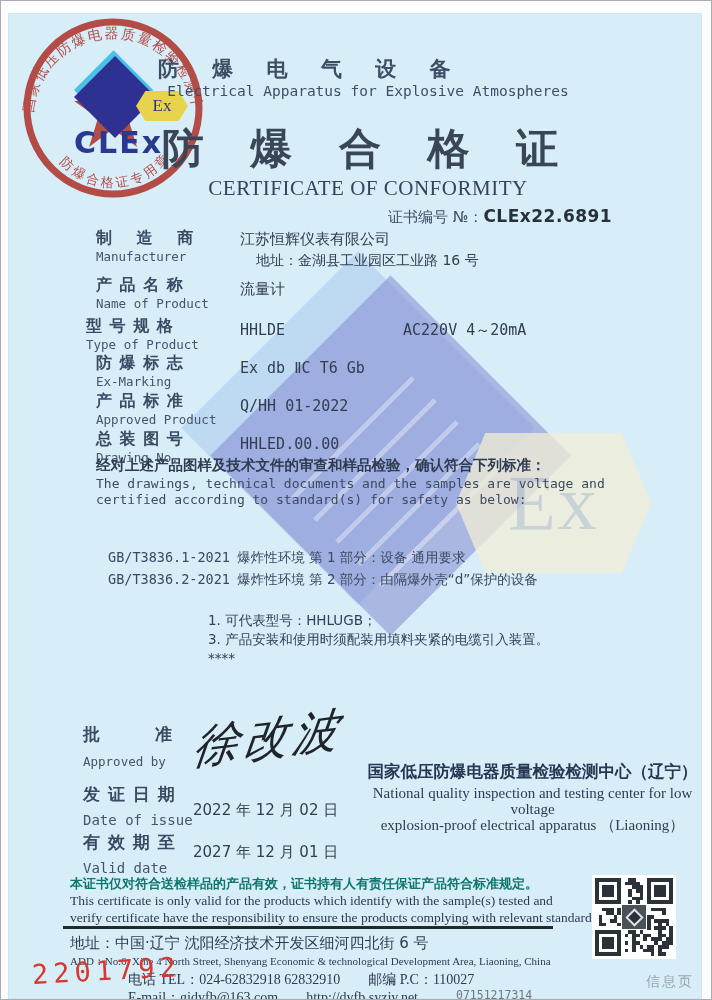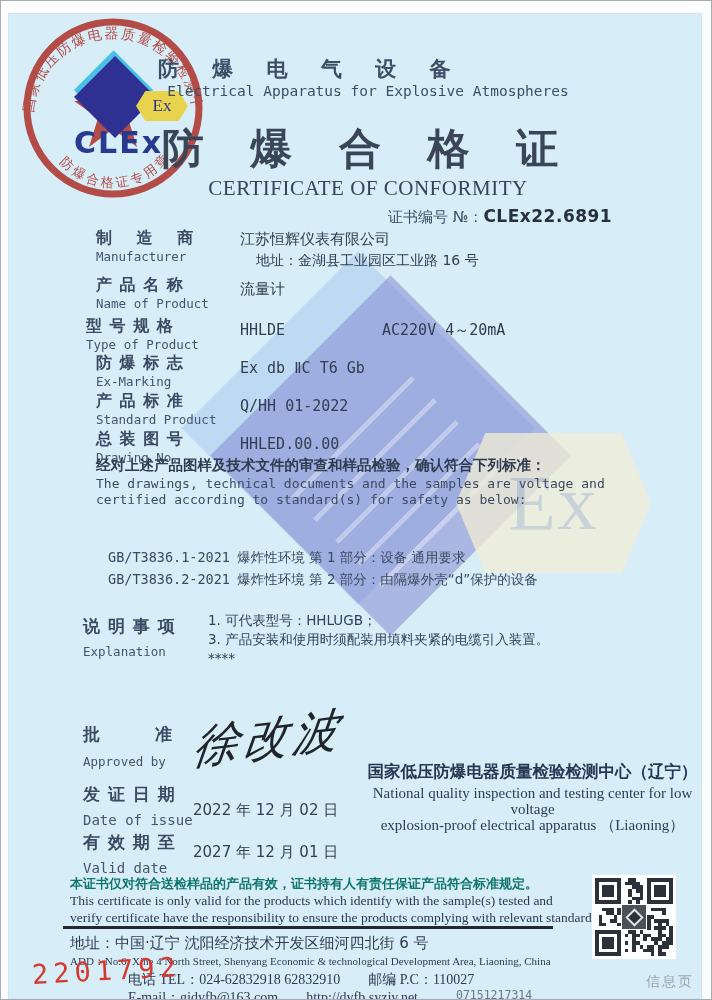--- a/index.html
+++ b/index.html
@@ -113,31 +113,31 @@
       <div class="lab-cn">产 品 名 称</div>
       <div class="lab-en">Name of Product</div>
     </div>
     <div class="z val-cn" style="left:232px; top:267px;">流量计</div>
 
     <div class="z" style="left:78px; top:303px;">
       <div class="lab-cn">型 号 规 格</div>
       <div class="lab-en">Type of Product</div>
     </div>
     <div class="z val" style="left:232px; top:308px;">HHLDE</div>
-    <div class="z val" style="left:374px; top:308px;">AC220V 4～20mA</div>
+    <div class="z val" style="left:395px; top:308px;">AC220V 4～20mA</div>
 
     <div class="z" style="left:88px; top:340px;">
       <div class="lab-cn">防 爆 标 志</div>
       <div class="lab-en">Ex-Marking</div>
     </div>
     <div class="z val" style="left:232px; top:346px;">Ex db ⅡC T6 Gb</div>
 
     <div class="z" style="left:88px; top:378px;">
       <div class="lab-cn">产 品 标 准</div>
-      <div class="lab-en">Standard Product</div>
+      <div class="lab-en">Approved Product</div>
     </div>
     <div class="z val" style="left:232px; top:384px;">Q/HH 01-2022</div>
 
     <div class="z" style="left:88px; top:416px;">
       <div class="lab-cn">总 装 图 号</div>
       <div class="lab-en">Drawing No.</div>
     </div>
     <div class="z val" style="left:232px; top:422px;">HHLED.00.00</div>
 
     
@@ -151,24 +151,20 @@
     <div class="z std-row" style="left:100px; top:536px;">
       <span class="std-code">GB/T3836.1-2021</span>
       <span>爆炸性环境 第 1 部分：设备 通用要求</span>
     </div>
     <div class="z std-row" style="left:100px; top:558px;">
       <span class="std-code">GB/T3836.2-2021</span>
       <span>爆炸性环境 第 2 部分：由隔爆外壳“d”保护的设备</span>
     </div>
 
     
-    <div class="z" style="left:75px; top:602px;">
-      <div class="lab-cn" style="font-size:17px;">说 明 事 项</div>
-      <div class="lab-en" style="margin-top:6px;">Explanation</div>
-    </div>
     <div class="z" style="left:200px; top:598px; font-size:13.5px; color:#33405a; line-height:19px;">
       <div>1. 可代表型号：HHLUGB；</div>
       <div>3. 产品安装和使用时须配装用填料夹紧的电缆引入装置。</div>
       <div>****</div>
     </div>
 
     
     <div class="z" style="left:75px; top:710px;">
       <div class="lab-cn" style="font-size:17px; width:140px;">批　　　准</div>
       <div class="lab-en" style="margin-top:8px;">Approved by</div>

